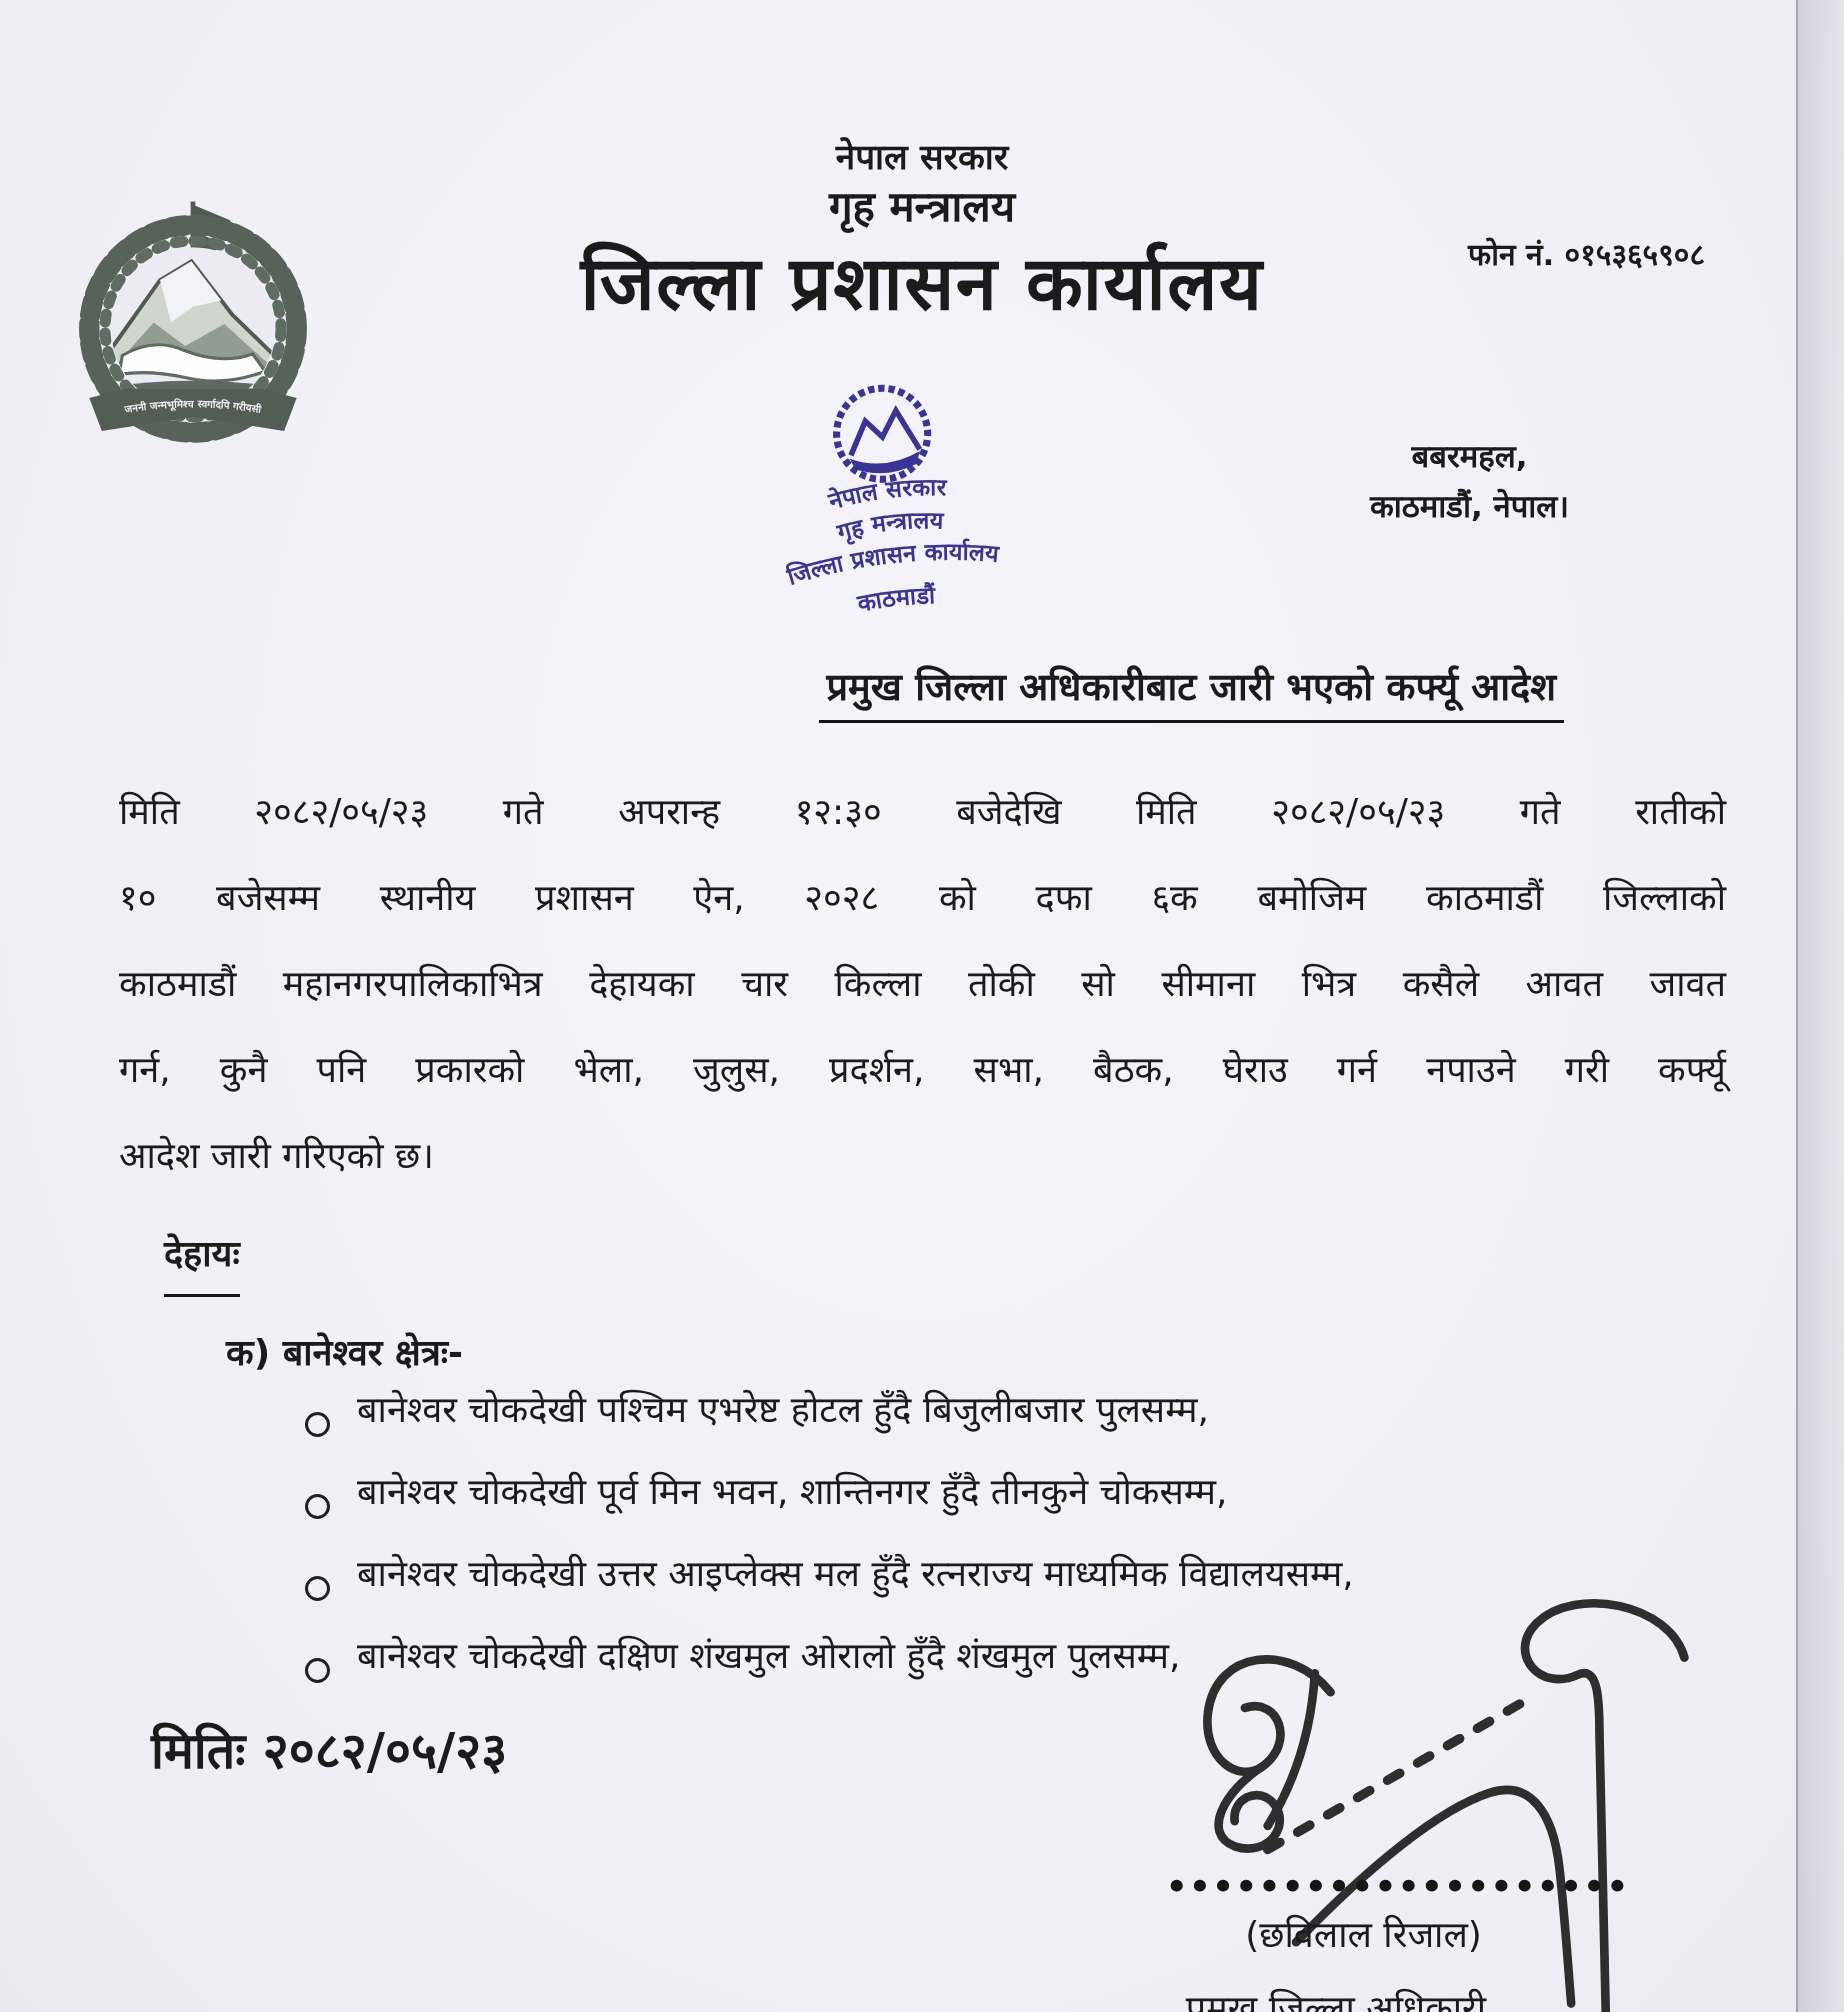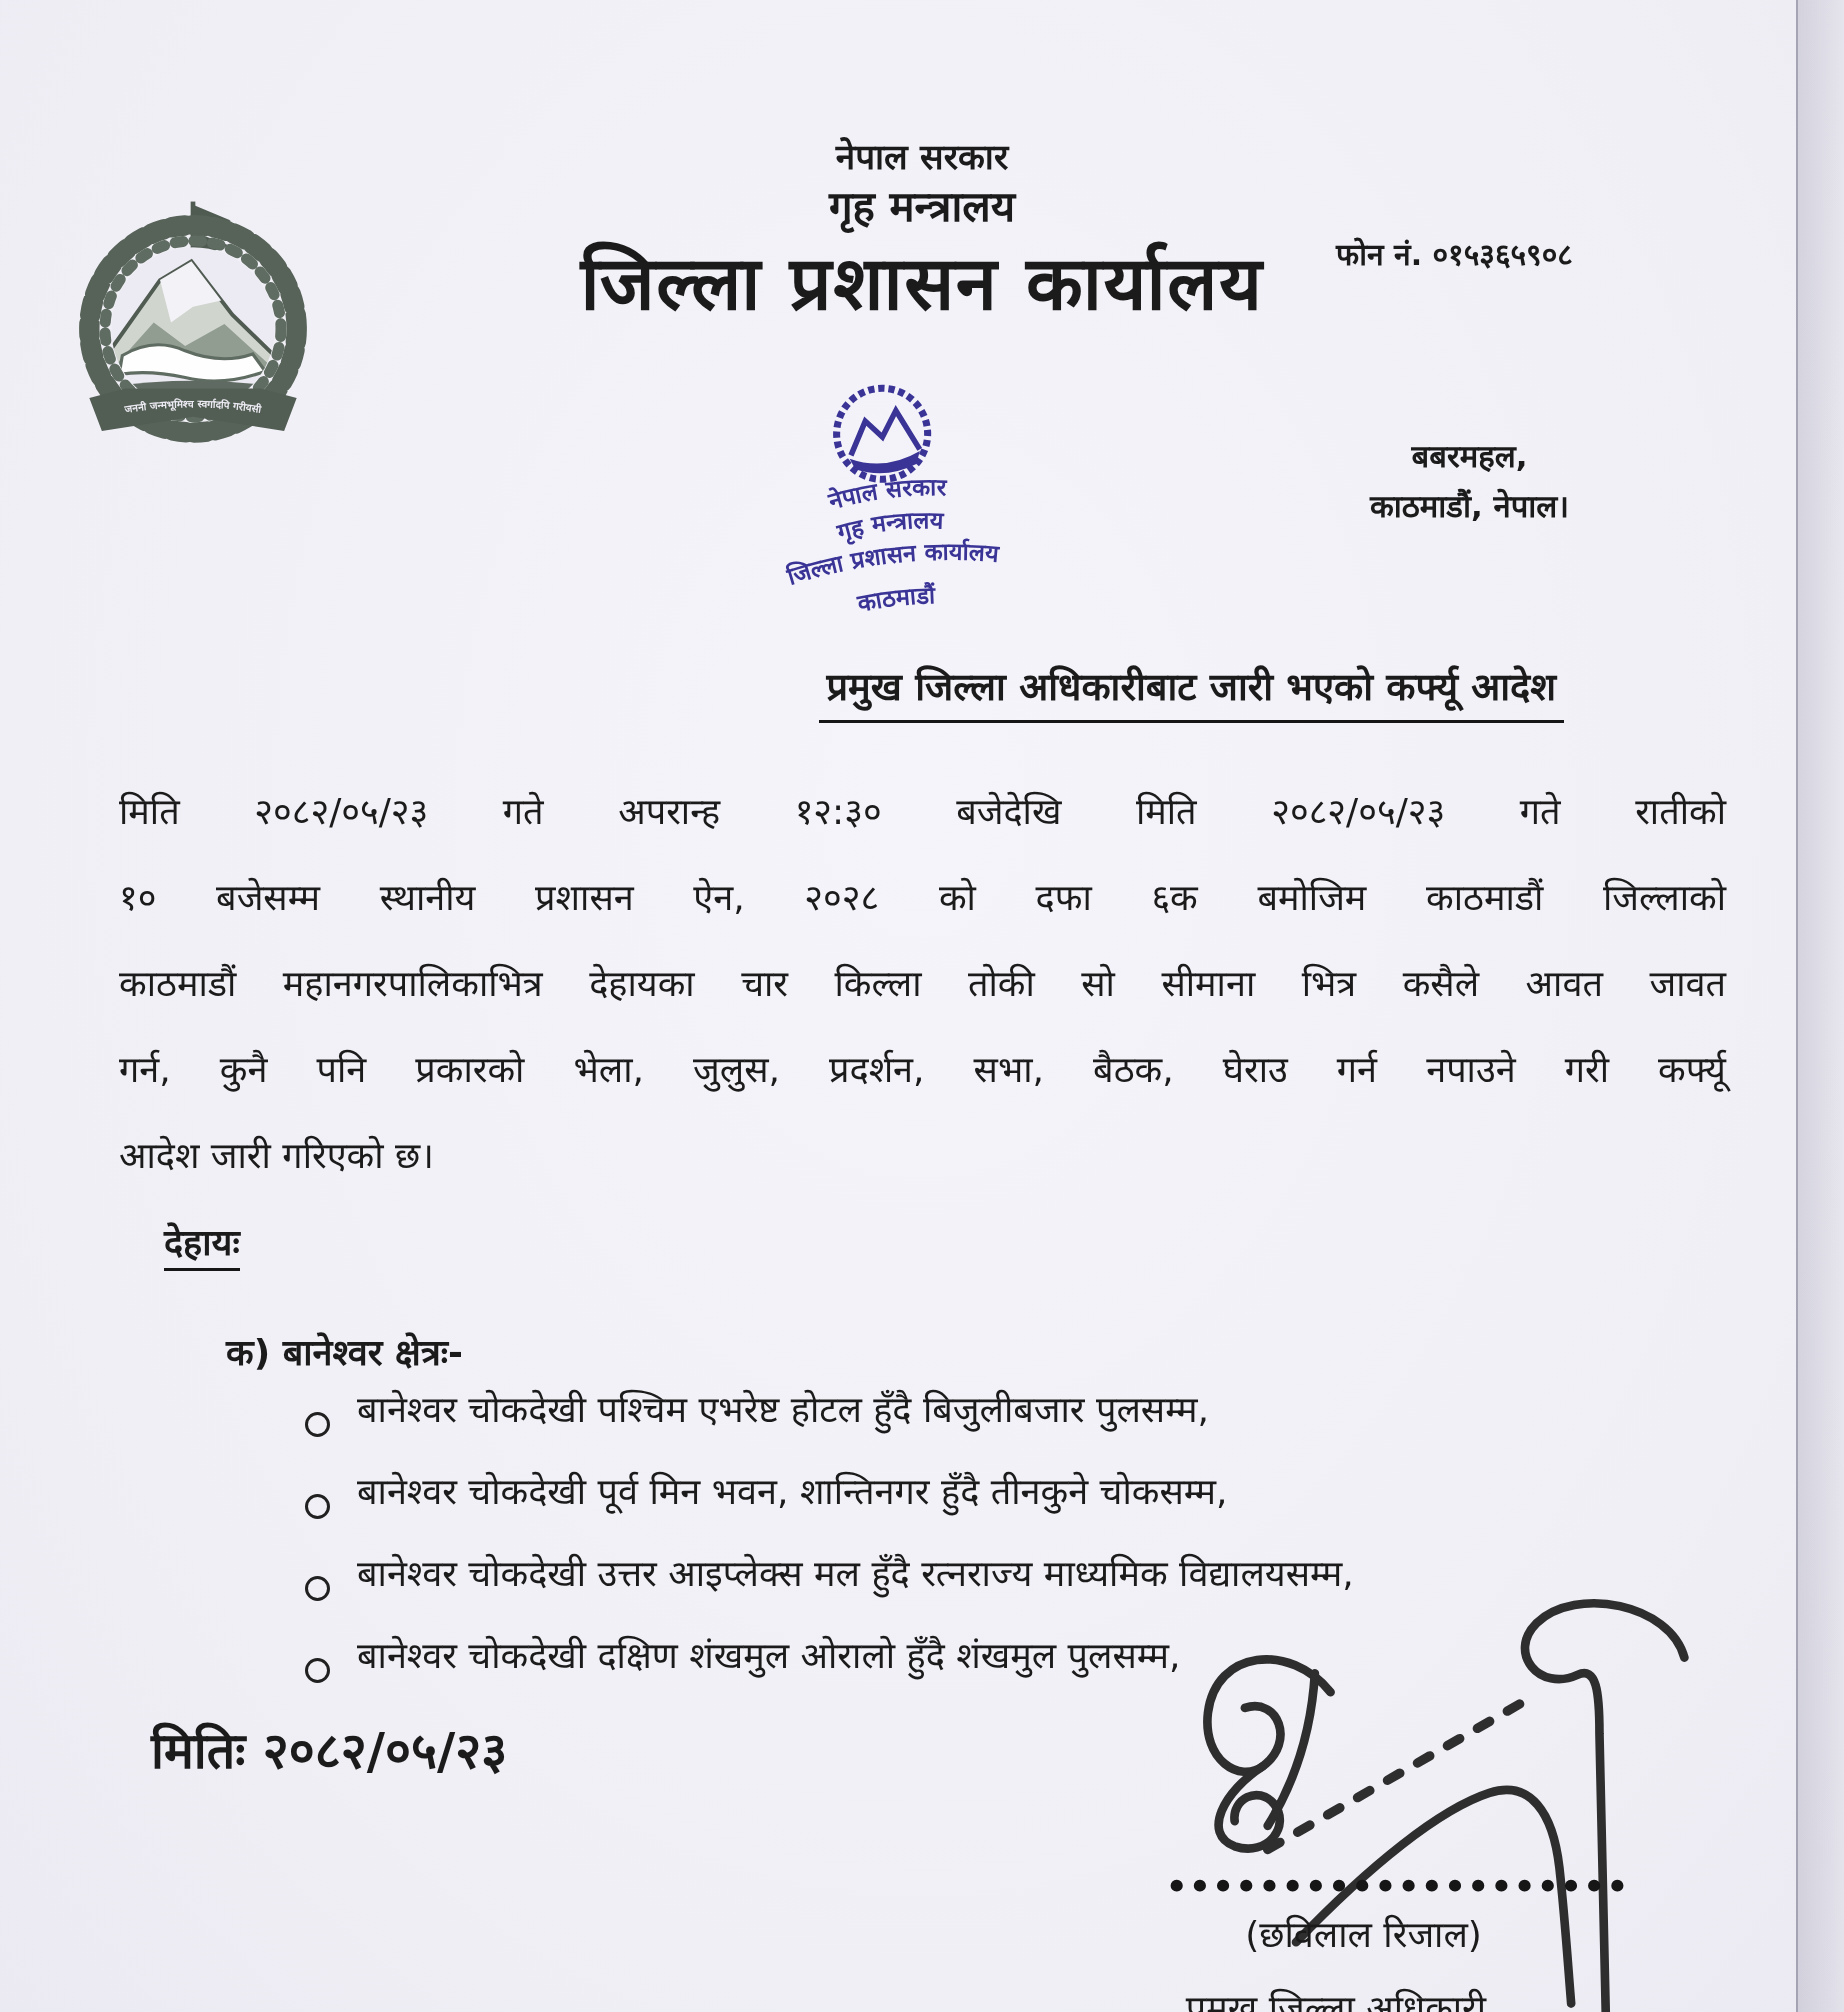--- a/index.html
+++ b/index.html
@@ -6,29 +6,29 @@
   body{font-family:"DejaVu Sans",sans-serif;color:#1b1b1b;}
   .page{position:absolute;top:0;left:0;width:1844px;height:2013px;
         background:#f2f1f7;
         background-image:radial-gradient(ellipse at 50% 40%, #f5f4fa 0%, #f0eff6 70%, #ebeaf2 100%);}
   .abs{position:absolute;}
   .center{text-align:center;}
   .dev{font-family:"DejaVu Sans",sans-serif;}
   .gov-line{top:132px;left:0;width:1844px;font-size:35px;font-weight:700;}
   .ministry-line{top:176px;left:0;width:1844px;font-size:42px;font-weight:700;}
   .office-line{top:230px;left:0;width:1844px;font-size:74px;font-weight:700;letter-spacing:1.6px;}
-  .phone-line{top:233px;left:1336px;width:369px;font-size:30px;font-weight:700;text-align:left;}
+  .phone-line{top:233px;left:1336px;width:369px;font-size:30px;font-weight:700;text-align:right;}
   .addr-block{top:431px;left:1281px;width:377px;font-size:31px;font-weight:700;line-height:50px;text-align:center;}
   .doc-title-wrap{top:659px;left:0;width:1564px;text-align:right;}
   .doc-title{display:inline-block;font-size:38px;font-weight:700;border-bottom:3.1px solid #161616;padding:0 7.9px 9.4px 7.9px;}
   .body-block{top:769px;left:119px;width:1607px;font-size:36px;}
   .body-line{height:86px;line-height:86px;text-align:justify;text-align-last:justify;white-space:nowrap;}
   .body-line.last{text-align:left;text-align-last:left;}
   .detail-heading{top:1217px;left:164px;font-size:36px;font-weight:600;}
-  .detail-heading span{display:inline-block;border-bottom:3.1px solid #161616;padding-bottom:2px;}
+  .detail-heading span{display:inline-block;border-bottom:3.1px solid #161616;padding-bottom:17px;margin-top:11px;}
   .section-line{top:1327px;left:226px;font-size:36px;font-weight:600;}
   .bullets{top:1369px;left:305px;width:1384px;font-size:36px;}
   .bullet-row{display:flex;align-items:center;height:82px;}
   .ring{width:19px;height:19px;border:3.1px solid #202020;border-radius:50%;margin:28px 27px 0 0;flex:0 0 auto;}
   .bullet-text{line-height:82px;white-space:nowrap;}
   .date-line{top:1715px;left:119px;font-size:50px;font-weight:700;margin-left:32px;}
   .sig-name{top:1909px;left:1179px;width:369px;font-size:36px;text-align:center;}
   .sig-role{top:1972px;left:1116px;width:440px;font-size:36px;text-align:center;line-height:41px;margin-top:16px;}
   .stamp-box{top:377px;left:739px;width:299px;height:259px;transform:rotate(-5deg);mix-blend-mode:multiply;opacity:.92;}
   .emblem-box{top:189px;left:67px;width:252px;height:271px;opacity:.96;}

